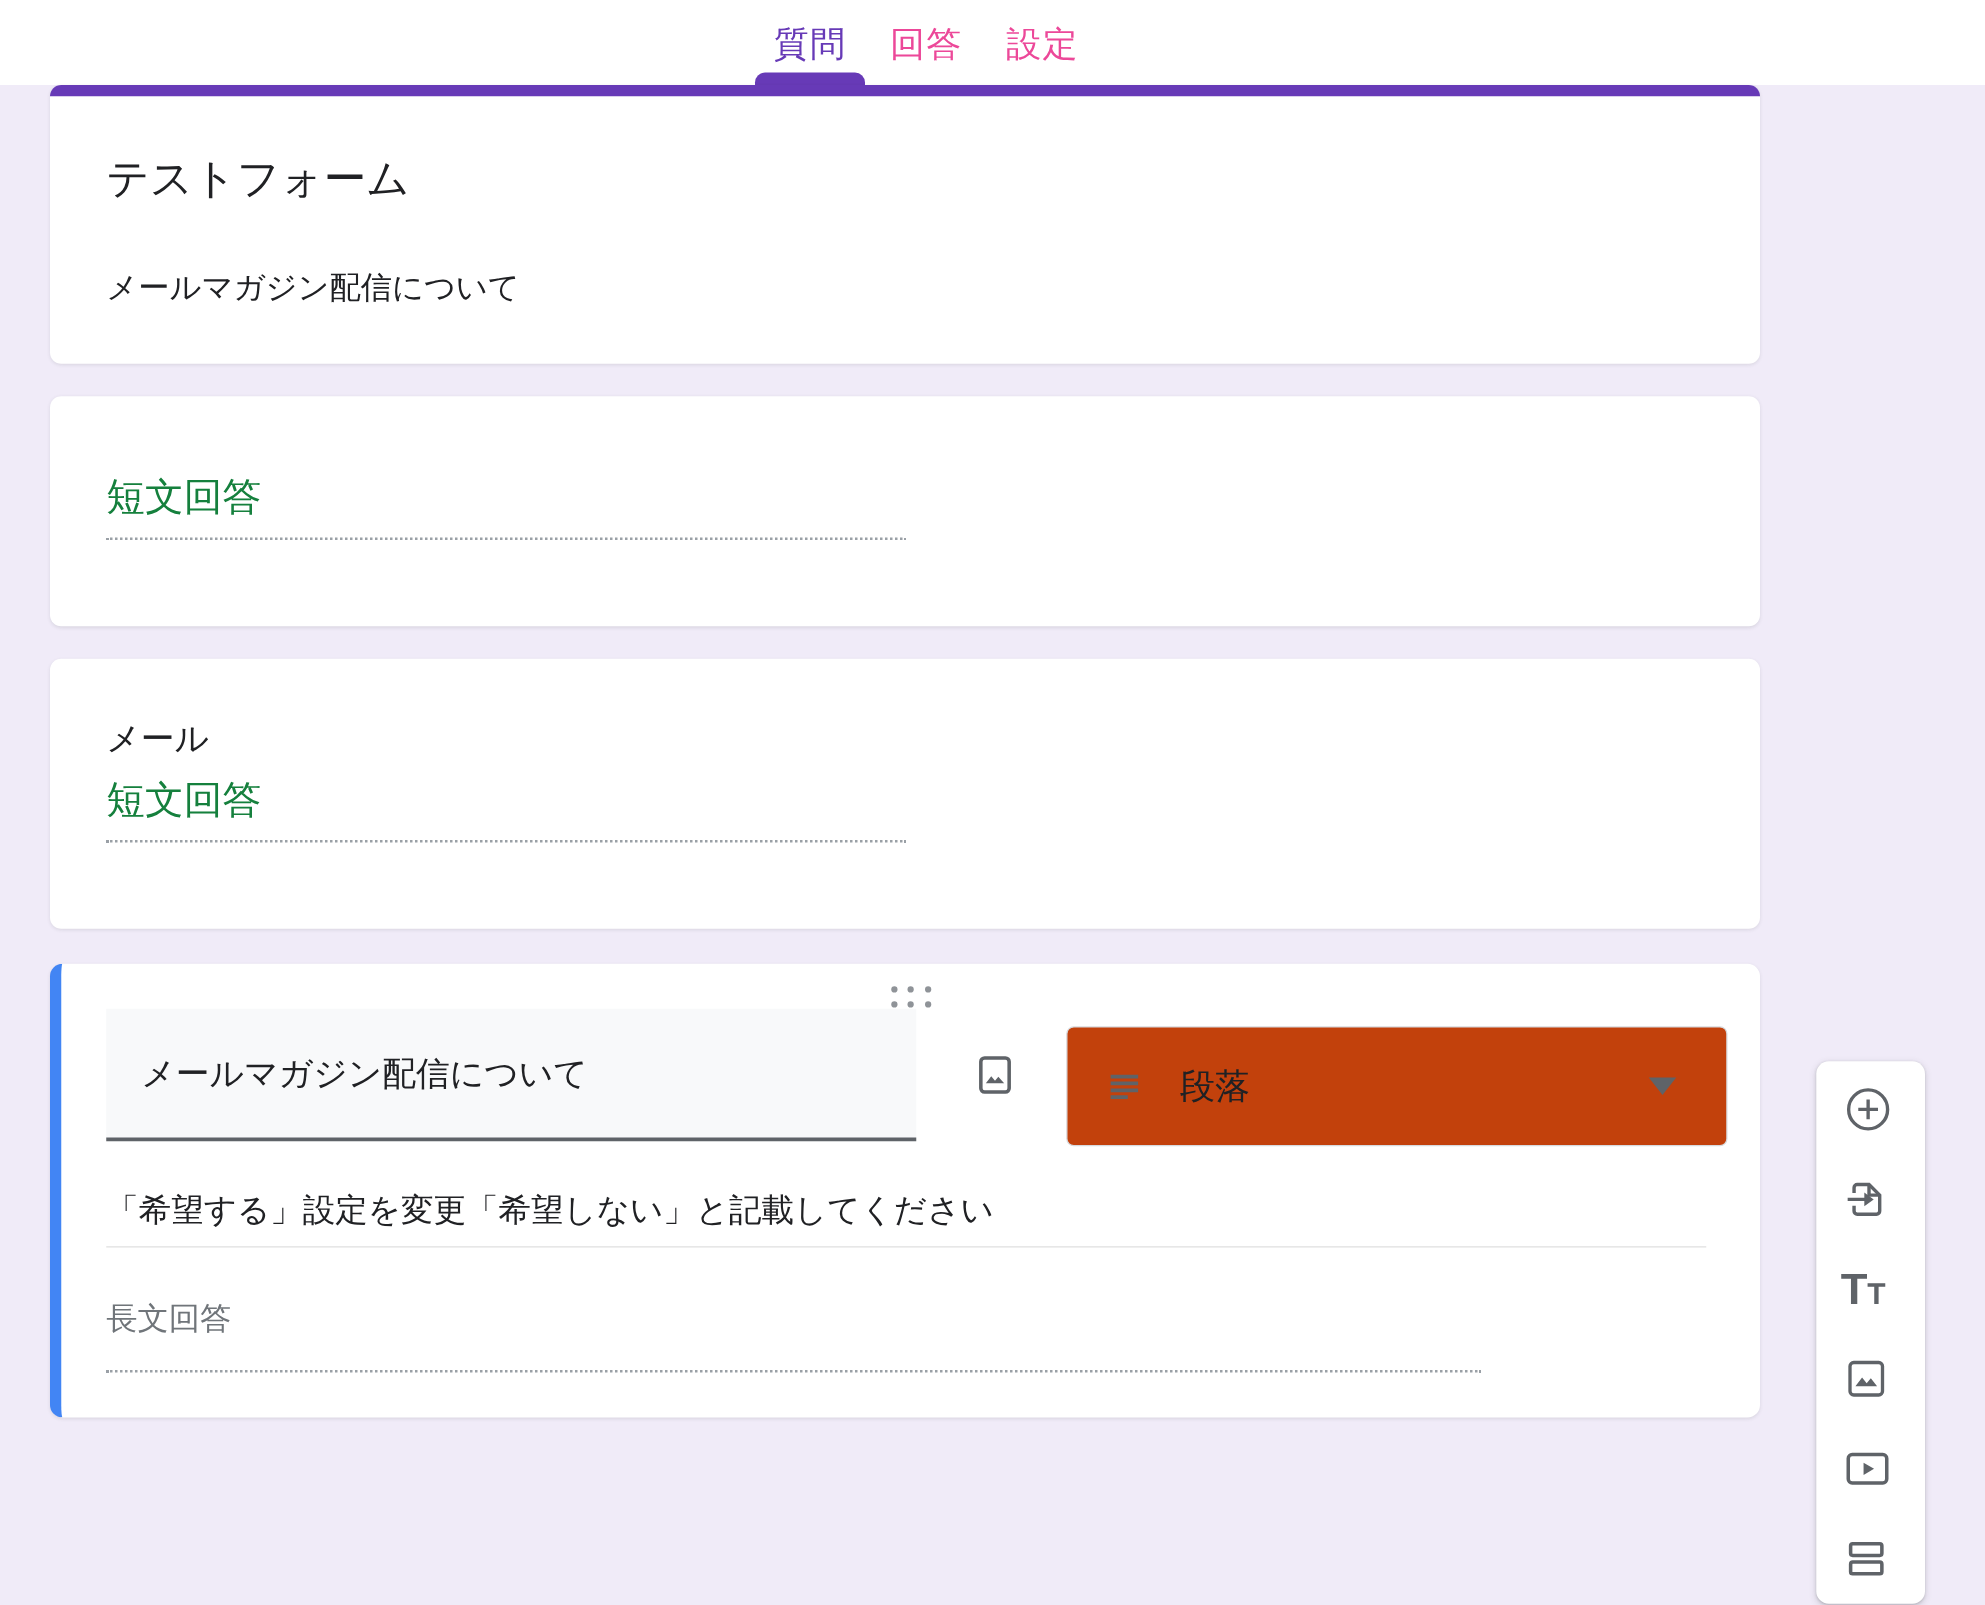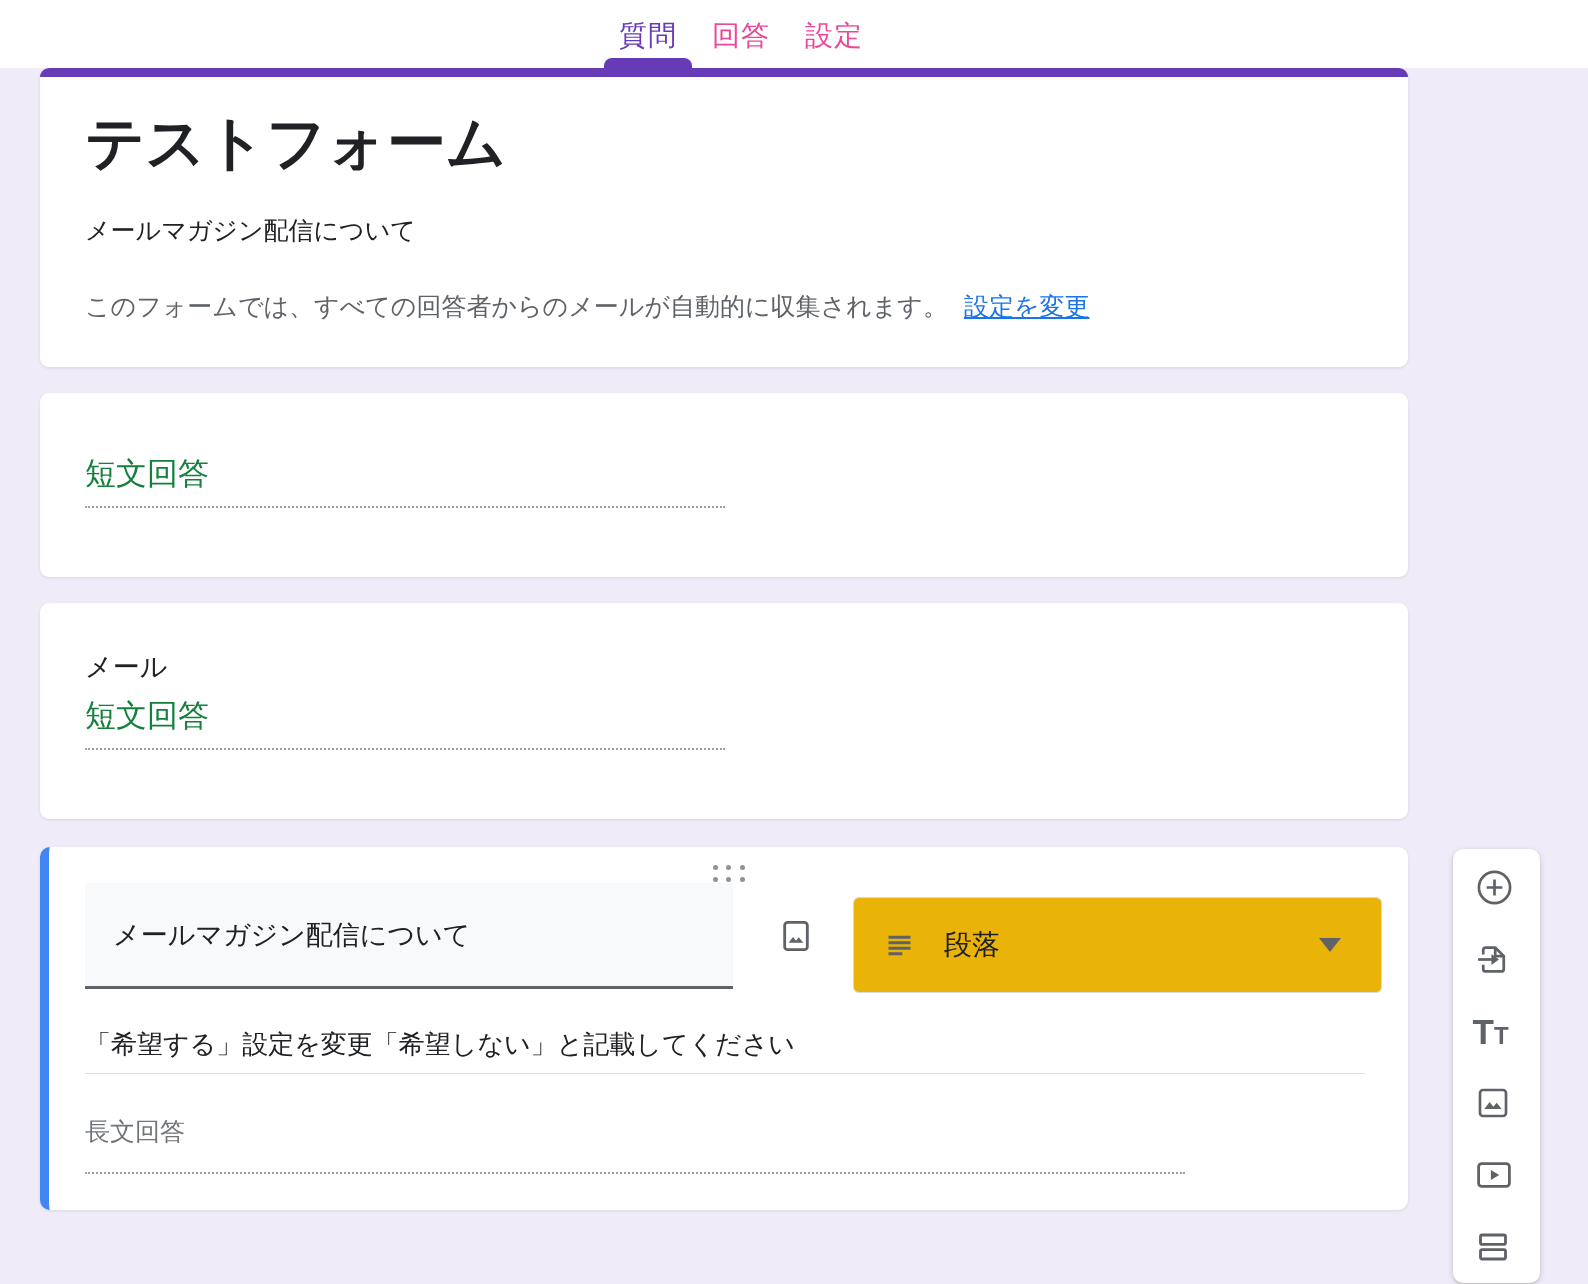--- a/index.html
+++ b/index.html
@@ -24,21 +24,21 @@
     height: 10px; background: #673ab7; border-radius: 8px 8px 0 0;
   }
 
   
   main { position: absolute; left: 40px; top: 68px; width: 1368px; }
   .card { background: #fff; border-radius: 9px; box-shadow: 0 1px 3px rgba(60,64,67,.12); }
 
   
   .theme-bar { height: 9px; background: #673ab7; border-radius: 9px 9px 0 0; }
   .header-content { padding: 40px 45px 46px 45px; }
-  .form-title { font-size: 59px; line-height: 52px; color: #202124; font-weight: 700; }
+  .form-title { font-size: 34px; line-height: 52px; color: #202124; font-weight: 400; }
   .form-desc { margin-top: 46px; font-size: 25px; line-height: 30px; color: #202124; }
   .email-notice { margin-top: 46px; font-size: 25px; line-height: 30px; color: #5f6368; }
   .email-link { color: #1a73e8; text-decoration: underline; cursor: pointer; margin-left: 16px; }
 
   
   .q-card { margin-top: 26px; padding: 48px 45px 69px 45px; }
   .q-label { font-size: 27px; line-height: 32px; color: #202124; }
   .answer-preview {
     margin-top: 18px; width: 640px; font-size: 31px; line-height: 30px;
     color: #15803d; padding-bottom: 17px; border-bottom: 2px dotted #9aa0a6;
@@ -59,21 +59,21 @@
     width: 648px; height: 106px; background: #f8f9fa;
     border-bottom: 3px solid #5f6368;
     display: flex; align-items: center; padding-left: 28px;
     font-size: 27px; color: #202124; cursor: text;
   }
   .img-btn { margin: 33px 0 0 43px; width: 40px; height: 40px; cursor: pointer; }
   .type-select {
     margin: 14px 0 0 37px; width: 529px; height: 96px;
     border: 1px solid #d7dade; border-radius: 6px;
     display: flex; align-items: center; padding: 0 40px 0 29px; cursor: pointer;
-    background: #eab308;
+    background: #c2410c;
   }
   .type-label { flex: 1; margin-left: 28px; font-size: 28px; color: #202124; }
   .select-arrow {
     width: 0; height: 0;
     border-left: 11px solid transparent; border-right: 11px solid transparent;
     border-top: 14px solid #5f6368;
   }
   .desc-input {
     margin: 36px 0 0 36px; width: 1280px;
     font-size: 26px; line-height: 31px; color: #202124;
@@ -118,23 +118,20 @@
   </div>
 </div>
 
 <main>
 
   <section class="card">
     <div class="theme-bar"></div>
     <div class="header-content">
       <div class="form-title">テストフォーム</div>
       <div class="form-desc">メールマガジン配信について</div>
-      <div class="email-notice">
-        <span>このフォームでは、すべての回答者からのメールが自動的に収集されます。</span><span class="email-link">設定を変更</span>
-      </div>
     </div>
   </section>
 
   <section class="card q-card">
     <div class="answer-preview">短文回答</div>
   </section>
 
   <section class="card q-card">
     <div class="q-label">メール</div>
     <div class="answer-preview">短文回答</div>

